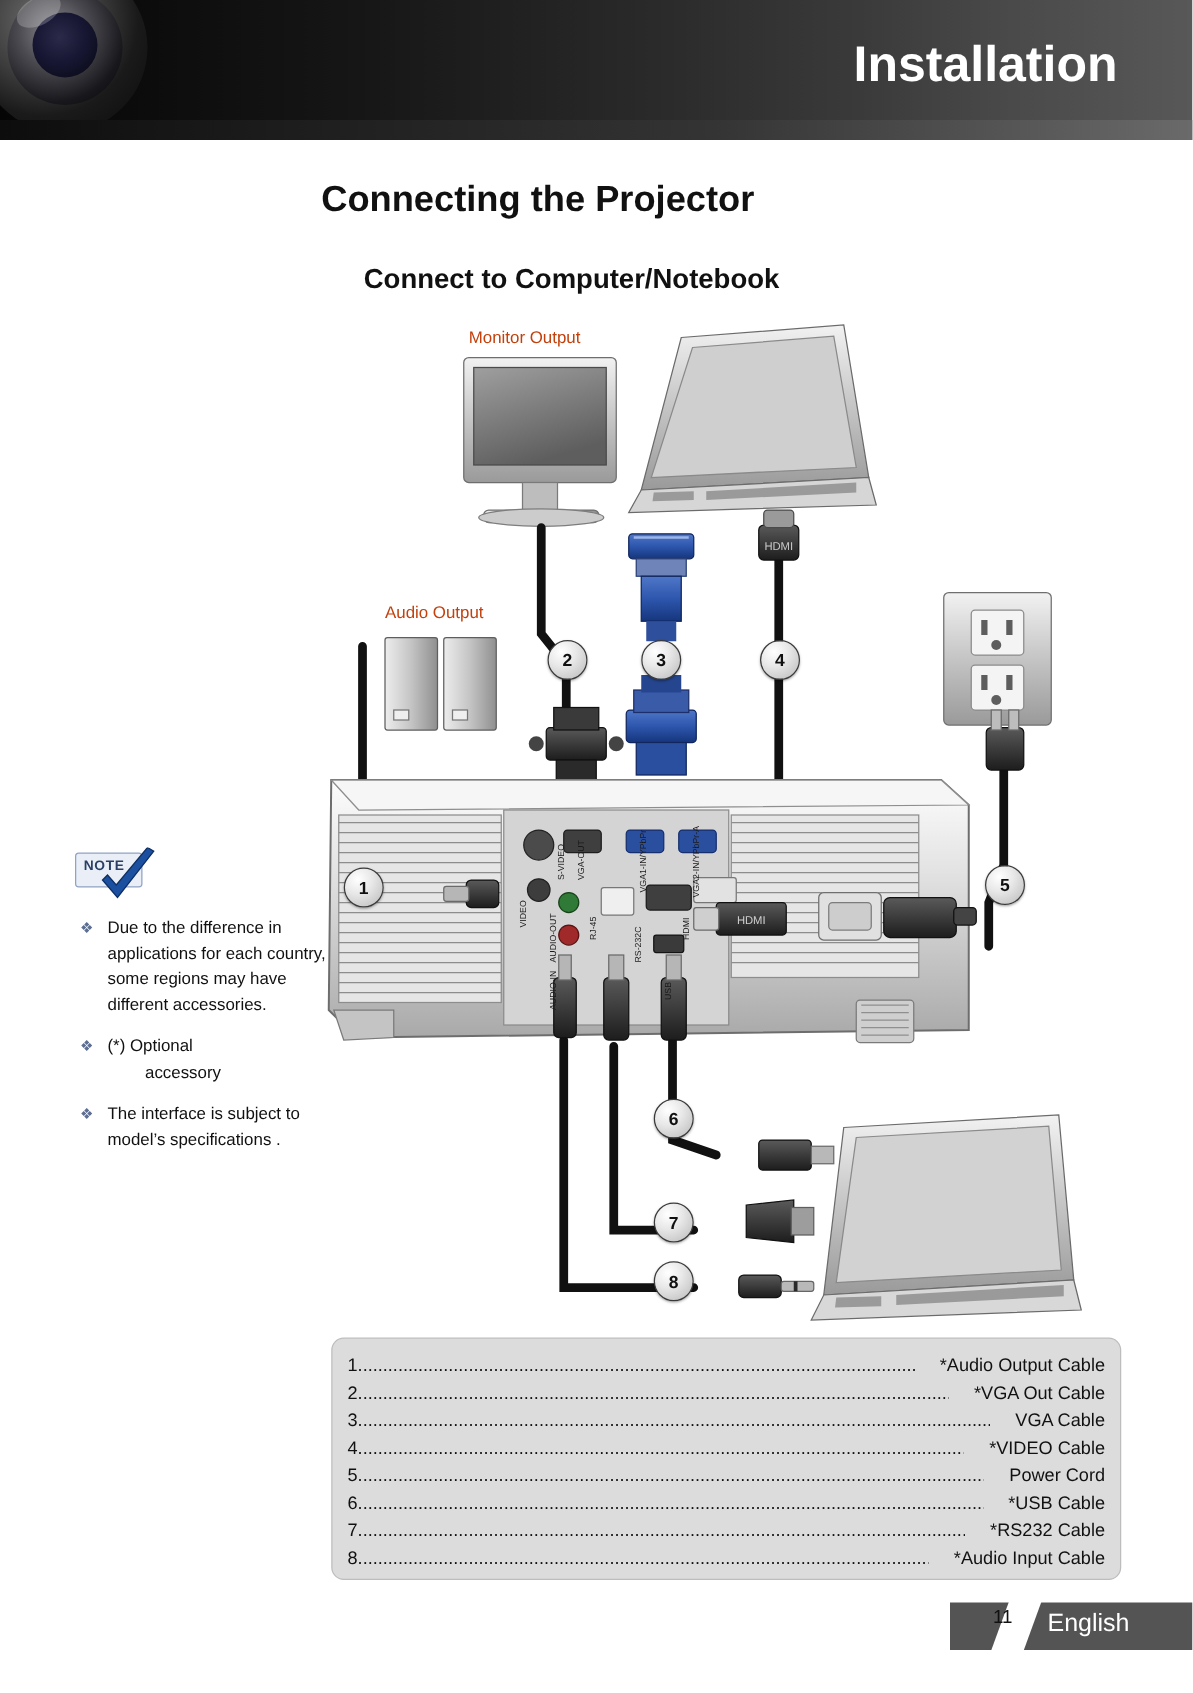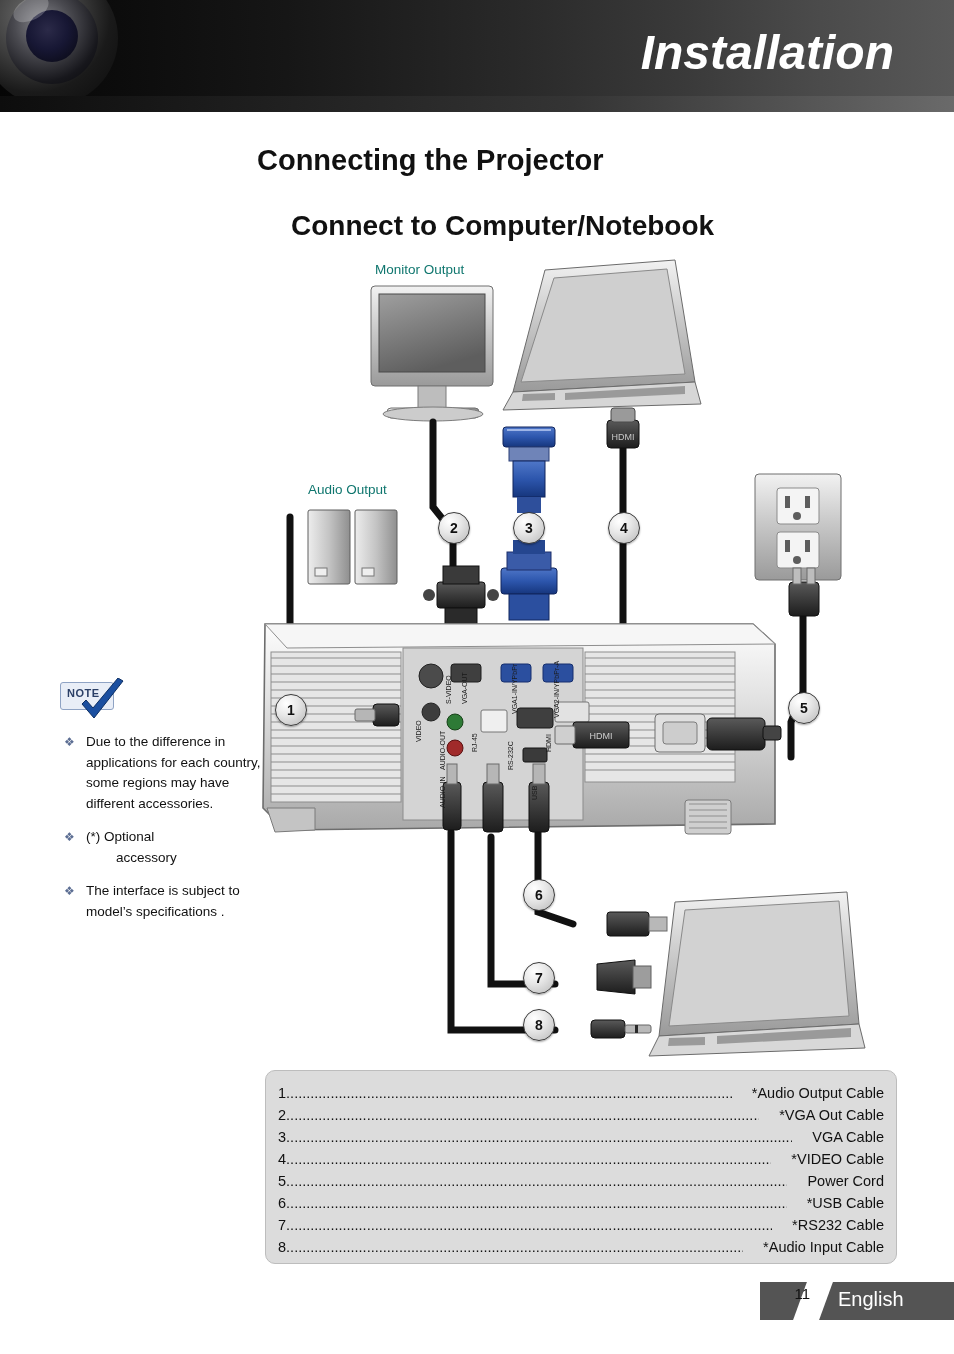--- a/index.html
+++ b/index.html
@@ -2,51 +2,51 @@
 <html><head>
 <meta charset="utf-8">
 <style>
   html,body{margin:0;padding:0;}
   body{width:954px;height:1354px;background:#ffffff;font-family:"Liberation Sans",sans-serif;position:relative;overflow:hidden;}
 
   
   .header{position:absolute;left:0;top:0;width:954px;height:112px;
     background:linear-gradient(to right,#050505 0%,#161616 30%,#2a2a2a 55%,#3a3a3a 72%,#4a4a4a 85%,#585858 100%);}
   .header-title{position:absolute;right:60px;top:52px;transform:translateY(-50%);
-    color:#ffffff;font-size:48px;font-style:italic;font-weight:bold;letter-spacing:0px;}
+    color:#ffffff;font-size:40px;font-weight:bold;letter-spacing:0px;}
   .lens{position:absolute;left:-18px;top:-30px;width:136px;height:136px;border-radius:50%;
     background:radial-gradient(circle at 38% 34%,#6d6d6d 0%,#3c3c3c 38%,#1a1a1a 62%,#0a0a0a 100%);}
   .lens2{position:absolute;left:6px;top:-8px;width:92px;height:92px;border-radius:50%;
     background:radial-gradient(circle at 40% 36%,#8a8a90 0%,#4a4a50 35%,#17171c 70%,#060608 100%);}
   .lens3{position:absolute;left:26px;top:10px;width:52px;height:52px;border-radius:50%;
     background:radial-gradient(circle at 42% 38%,#2b2a48 0%,#171734 45%,#07070f 100%);}
   .lens-glint{position:absolute;left:12px;top:-2px;width:38px;height:22px;border-radius:50%;
     background:rgba(255,255,255,0.22);transform:rotate(-28deg);}
   .header-streak{position:absolute;left:0;top:96px;width:954px;height:16px;
     background:linear-gradient(to right,#0d0d0d,#343434 60%,#6a6a6a);}
 
   
   .page-title{position:absolute;left:257px;top:144px;font-size:29px;font-weight:bold;color:#111;}
-  .page-subtitle{position:absolute;left:291px;top:210px;font-size:28px;font-weight:bold;color:#111;text-align:center;}
+  .page-subtitle{position:absolute;left:291px;top:210px;font-size:22px;font-weight:bold;color:#111;text-align:center;}
 
   
   .note-icon{position:absolute;left:60px;top:676px;width:66px;height:52px;}
   .note-tag{position:absolute;left:0;top:6px;width:52px;height:26px;background:#e9eef7;
     border:1px solid #8fa3c4;border-radius:3px;}
   .note-tag span{position:absolute;left:6px;top:4px;font-size:11px;font-weight:bold;color:#2b3f66;
     letter-spacing:0.5px;}
   .note-check{position:absolute;left:18px;top:2px;width:48px;height:46px;}
   .note-list{position:absolute;left:62px;top:732px;width:200px;font-size:13.5px;color:#111;line-height:20.5px;}
   .note-item{position:relative;padding-left:24px;margin-bottom:13px;}
   .note-item .bullet{position:absolute;left:2px;top:0px;color:#5c6e93;font-size:12px;}
   .note-indent{display:block;padding-left:30px;}
 
   
   .diagram{position:absolute;left:255px;top:252px;width:660px;height:810px;}
-  .lbl{position:absolute;font-size:13.5px;color:#0f766e;}
+  .lbl{position:absolute;font-size:13.5px;color:#c2410c;}
 
   
   .callout{position:absolute;width:30px;height:30px;border-radius:50%;
     background:radial-gradient(circle at 34% 28%,#ffffff 0%,#e8e8e8 40%,#b9b9b9 100%);
     border:1.6px solid #3a3a3a;box-shadow:0 1px 2px rgba(0,0,0,.35);}
   .callout span{position:absolute;left:0;top:0;width:100%;height:100%;display:flex;
     align-items:center;justify-content:center;font-size:14px;font-weight:bold;color:#111;}
 
   
   .legend{position:absolute;left:265px;top:1070px;width:630px;height:192px;

